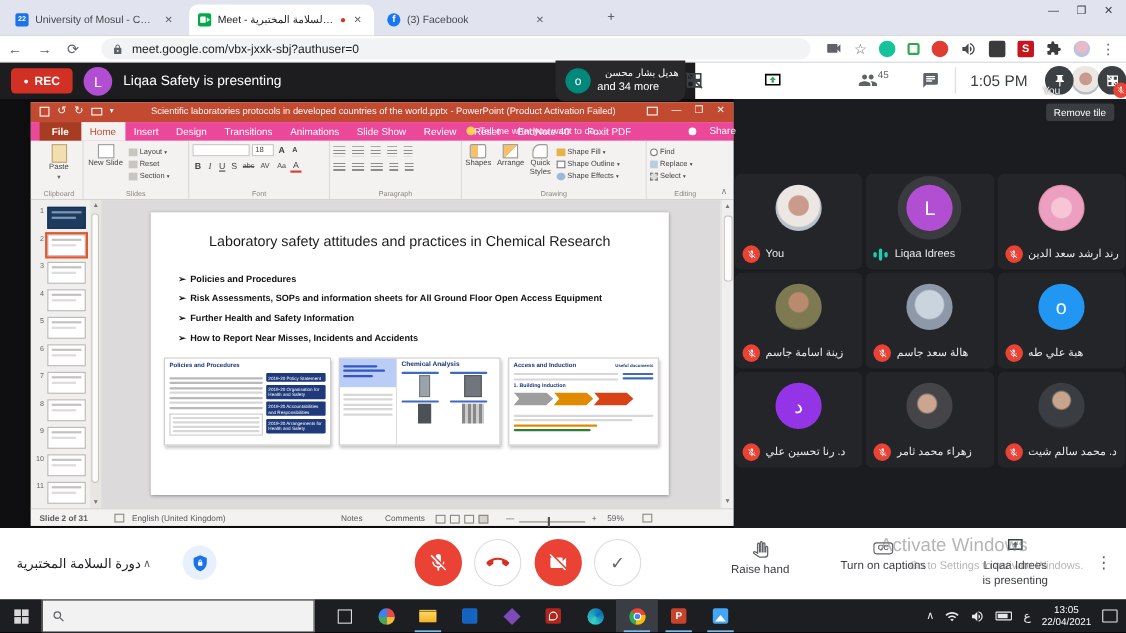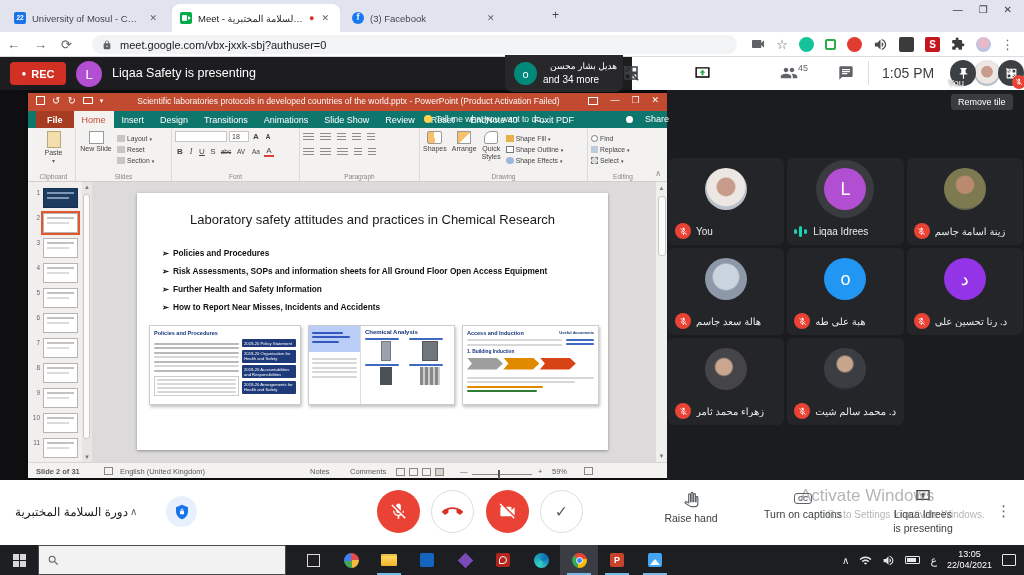--- a/index.html
+++ b/index.html
@@ -32,21 +32,21 @@
   .recpill{position:absolute;left:10px;top:5px;width:56px;height:23px;background:#d23025;border-radius:4px;display:flex;align-items:center;justify-content:center;color:#fff;font-weight:bold;font-size:11px;gap:5px;}
   .avacircle{border-radius:50%;color:#fff;display:flex;align-items:center;justify-content:center;}
   .notif{position:absolute;left:505px;top:55px;width:118px;height:37px;background:#28282b;border-radius:0 0 8px 8px;z-index:5;}
   .tooltip{position:absolute;left:951px;top:94px;background:rgba(60,64,67,.92);color:#fff;font-size:9px;padding:3px 7px;border-radius:3px;z-index:40;}
   
   .ppt{left:28px;top:93px;width:639px;height:385px;background:#f4f2f1;box-shadow:0 0 4px rgba(0,0,0,.5);}
   .ppt-title{position:absolute;left:0;top:0;width:639px;height:18px;background:#c24a30;color:#fff;}
   .qat{position:absolute;left:8px;top:2px;display:flex;gap:7px;color:#fff;font-size:10px;align-items:center;}
   .ppt-title .doc{position:absolute;left:2px;right:0;top:3px;text-align:center;font-size:8.5px;color:rgba(255,255,255,.96);}
   .pwin{position:absolute;top:2px;display:flex;gap:12px;color:#fff;font-size:9px;}
-  .ppt-tabs{position:absolute;left:0;top:18px;width:639px;height:17px;background:#0f766e;display:flex;align-items:stretch;padding-left:8px;}
+  .ppt-tabs{position:absolute;left:0;top:18px;width:639px;height:17px;background:#ec4899;display:flex;align-items:stretch;padding-left:8px;}
   .rtab{color:#fff;font-size:9px;padding:0 8px;display:flex;align-items:center;}
   .rtab.file{background:#a63d22;font-weight:bold;padding:0 11px;}
   .rtab.active{background:#f4f2f1;color:#c24a30;}
   .ribbon{position:absolute;left:0;top:35px;width:639px;height:54px;background:#f4f2f1;border-bottom:1px solid #d2cfcd;display:flex;padding-left:4px;}
   .rgroup{position:relative;border-right:1px solid #ddd9d6;height:100%;padding:3px 3px 0 3px;}
   .rlabel{position:absolute;bottom:1px;left:0;right:0;text-align:center;font-size:6.5px;color:#8a8680;}
   .rbtn-big{display:flex;flex-direction:column;align-items:center;font-size:7px;color:#444;gap:1px;}
   .rsm{font-size:6.8px;color:#444;display:flex;align-items:center;gap:2px;height:11px;}
   .icbox{display:inline-block;background:#c9c6c2;}
   .ribbon .fbox{background:#fff;border:1px solid #c8c5c2;font-size:7px;color:#444;display:flex;align-items:center;padding:0 2px;height:11px;}
@@ -713,20 +713,34 @@
 
           <span class="bars">
               <i style="height:5px;"></i>
               <i style="height:11px;"></i>
               <i style="height:5px;"></i>
             </span>
           <span class="pname">Liqaa Idrees</span>
         </div>
       </div>
 
+      <div class="tile muted">
+        <div class="avatar" style="background: radial-gradient(circle, rgb(246, 198, 214) 0px, rgb(246, 198, 214) 30%, rgb(236, 159, 192) 34%, rgb(236, 159, 192) 65%, rgb(219, 138, 168) 70%);">
+            <span></span>
+          </div>
+        <div class="nrow">
+          <span class="micbadge">
+              <svg class="ic" width="9" height="9" viewBox="0 0 24 24" fill="#fff">
+                <use href="#i-micoff"></use>
+              </svg>
+            </span>
+
+          <span class="pname rtl">رند ارشد سعد الدين</span>
+        </div>
+      </div>
 
       <div class="tile muted">
         <div class="avatar" style="background: radial-gradient(circle at 50% 40%, rgb(185, 138, 110) 0px, rgb(185, 138, 110) 26%, rgb(125, 122, 82) 30%, rgb(125, 122, 82) 70%, rgb(95, 98, 71) 74%);">
             <span></span>
           </div>
         <div class="nrow">
           <span class="micbadge">
               <svg class="ic" width="9" height="9" viewBox="0 0 24 24" fill="#fff">
                 <use href="#i-micoff"></use>
               </svg>

